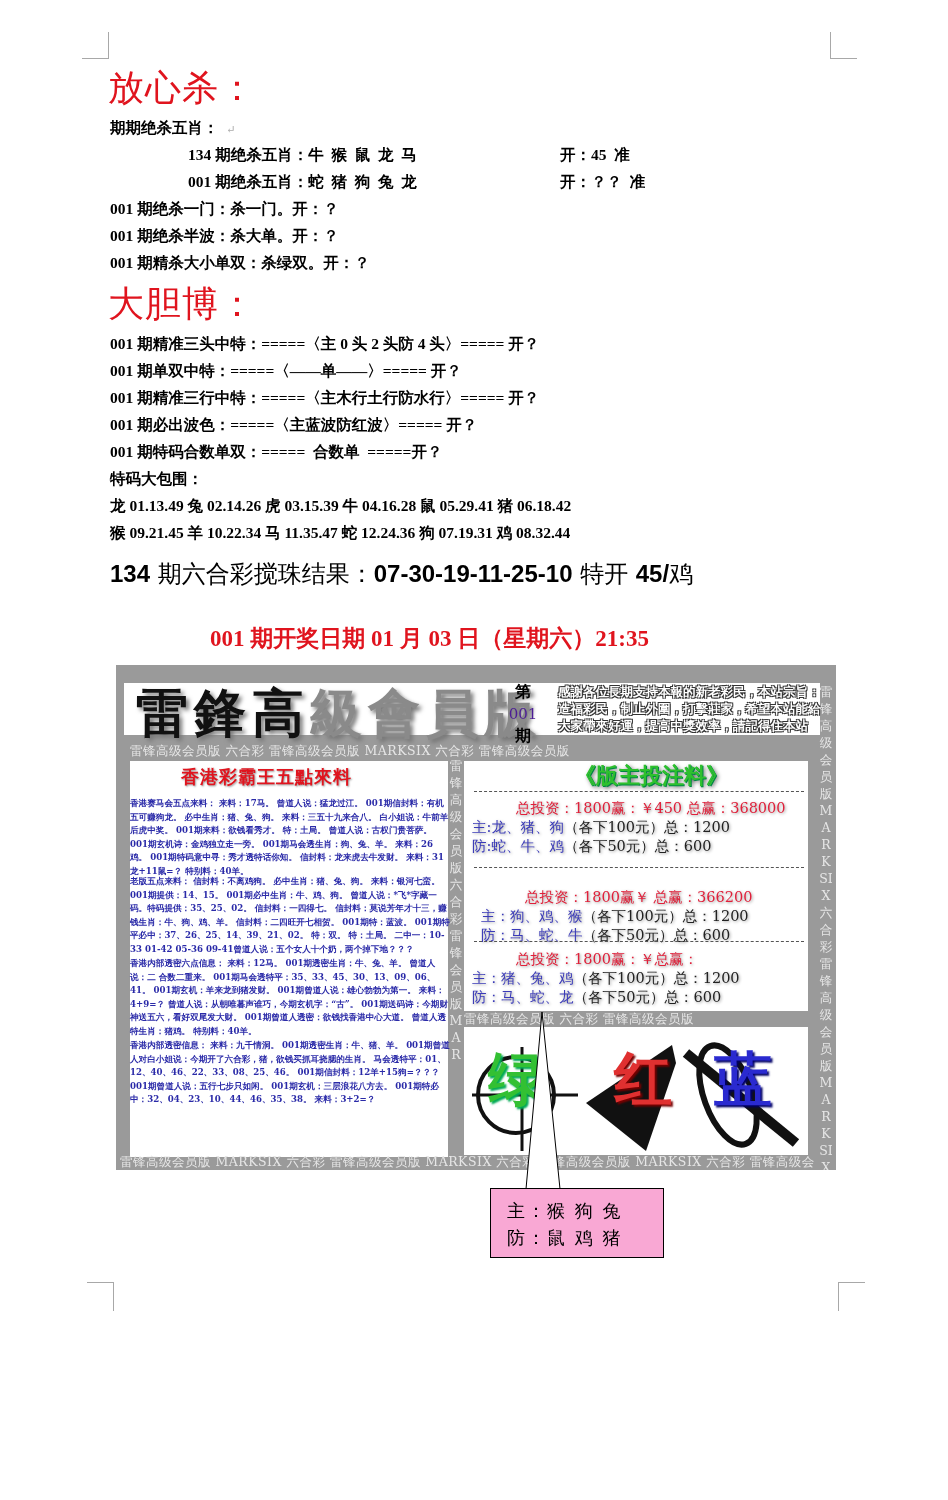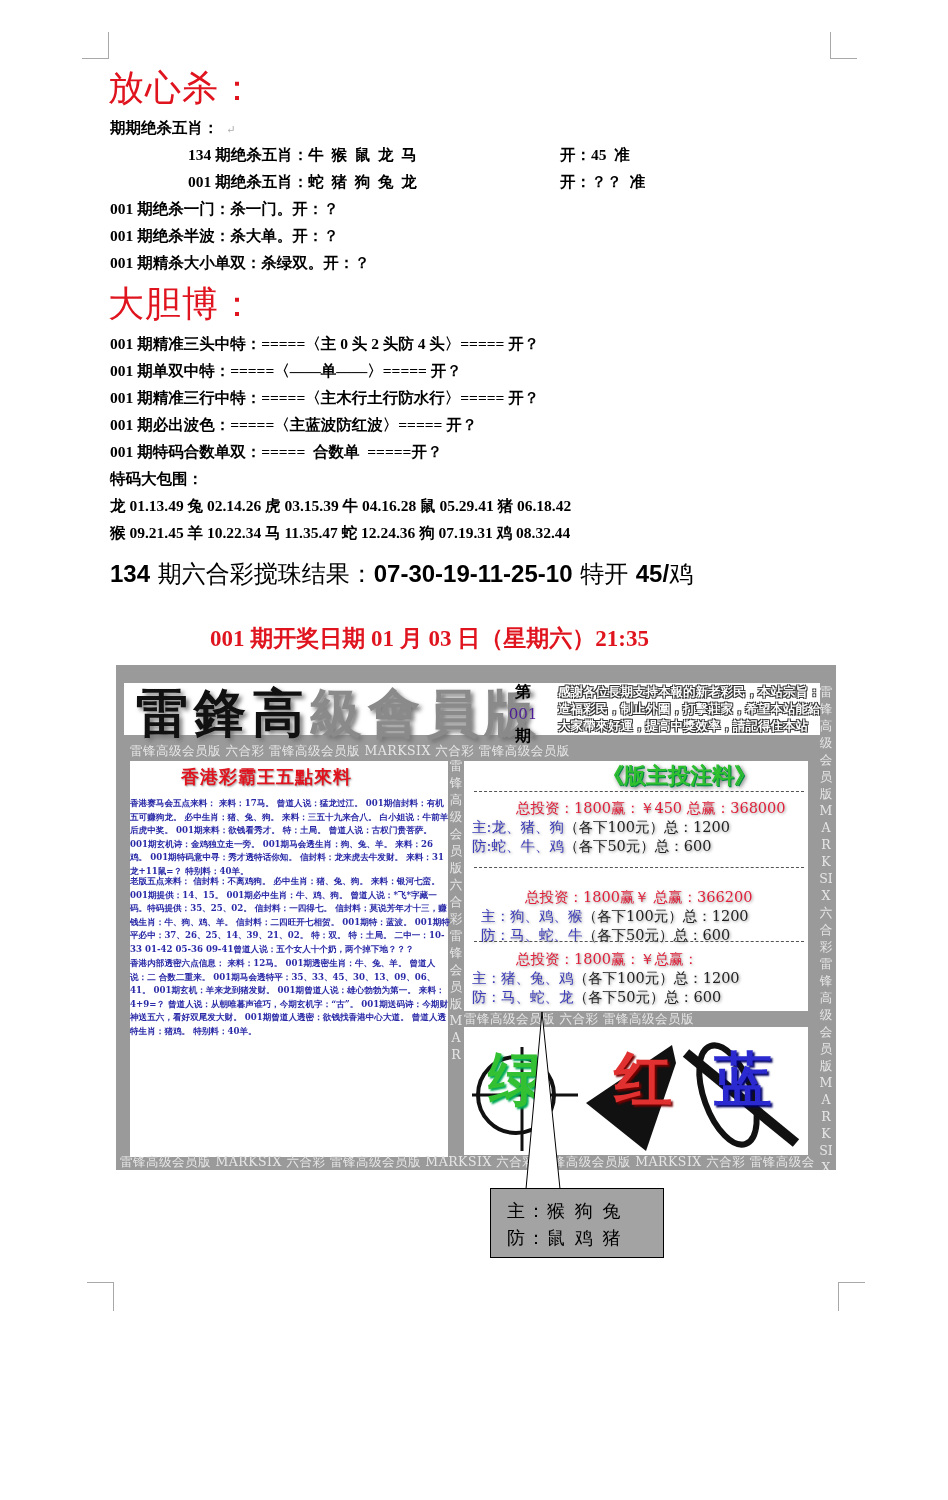--- a/index.html
+++ b/index.html
@@ -26,30 +26,30 @@
   .panel { position:absolute; background:#fff; }
   .title-big { position:absolute; left:12px; top:14px; font-size:52px; font-weight:bold; letter-spacing:6px; white-space:nowrap; text-shadow:3px 3px 4px #777; font-family:"DejaVu Serif",serif; }
   .title-big .dark { color:#111; }
   .title-big .grey { color:#8a8a8a; }
   .issue { position:absolute; left:392px; top:12px; width:30px; text-align:center; font-weight:bold; font-size:16px; line-height:22px; }
   .issue .num { color:#4c1d95; font-weight:normal; font-size:15px; }
   .thanks { position:absolute; left:442px; top:12px; width:270px; font-size:12.5px; line-height:17px; color:#fff; font-weight:bold;
             text-shadow:-1px -1px 0 #333, 1px -1px 0 #333, -1px 1px 0 #333, 1px 1px 0 #333; }
   .left-title { position:absolute; left:65px; top:100px; font-size:18px; font-weight:bold; color:#e0141e; letter-spacing:1px; text-shadow:1px 1px 2px #999; }
   .blue-para { position:absolute; left:14px; width:320px; font-size:8.6px; line-height:13.6px; color:#2a2aa8; font-weight:bold; }
-  .right-title { position:absolute; left:456px; top:96px; font-size:22px; font-weight:bold; color:#2ec02e; text-shadow:1px 1px 0 #084, 2px 2px 4px #555; white-space:nowrap;margin-left:28px; }
+  .right-title { position:absolute; left:456px; top:96px; font-size:22px; font-weight:bold; color:#2ec02e; text-shadow:1px 1px 0 #084, 2px 2px 4px #555; white-space:nowrap; }
   .bet { position:absolute; left:356px; width:340px; }
   .bet .tot { font-size:14.5px; color:#e0203a; text-align:left; padding-left:44px; text-shadow:1px 1px 3px #999; white-space:nowrap; }
   .bet .row { font-size:14.5px; color:#222; white-space:nowrap; text-shadow:1px 1px 3px #999; line-height:19px; }
   .bet .row .lbl { color:#3a3ab8; }
   .bet .row .z { color:#3a3ab8; }
   .dash { position:absolute; left:358px; width:330px; border-top:1px dashed #555; }
   .wave { position:absolute; font-size:58px; font-weight:bold; font-family:"DejaVu Serif",serif; }
 
-  .callout { position:absolute; left:490px; top:1188px; width:172px; height:68px; border:1px solid #000; background:#a3a3a3; }
+  .callout { position:absolute; left:490px; top:1188px; width:172px; height:68px; border:1px solid #000; background:#f9a8d4; }
   .callout .cl { position:absolute; left:16px; font-size:18px; white-space:pre; font-family:"DejaVu Sans",sans-serif; letter-spacing:2px; }
 </style>
 </head>
 <body>
 
 <div class="corner c-tl"></div>
 <div class="corner c-tr"></div>
 <div class="corner c-bl"></div>
 <div class="corner c-br"></div>
 
@@ -87,20 +87,21 @@
     </div>
     <div class="thanks" style="top:0px;left:434px;">感謝各位長期支持本報的新老彩民，本站宗旨：造福彩民，制止外圍，打擊莊家，希望本站能給大家帶來好運，提高中獎效率，請記得住本站</div>
   </div>
   <div class="band" style="left:14px;top:78px;">雷锋高级会员版                                       六合彩  雷锋高级会员版  MARKSIX  六合彩  雷锋高级会员版</div>
 
   <div class="panel" style="left:14px;top:96px;width:318px;height:396px;"></div>
   <div class="left-title">香港彩霸王五點來料</div>
   <div class="blue-para" style="top:132px;">香港赛马会五点来料：  来料：17马。  曾道人说：猛龙过江。  001期信封料：有机五可赚狗龙。  必中生肖：猪、兔、狗。  来料：三五十九来合八。  白小姐说：牛前羊后虎中奖。  001期来料：欲钱看秀才。  特：土局。  曾道人说：古权门贵菩萨。  001期玄机诗：金鸡独立走一旁。  001期马会透生肖：狗、兔、羊。  来料：26鸡。  001期特码意中寻：秀才透特话你知。  信封料：龙来虎去牛发财。  来料：31龙+11鼠=？  特别料：40羊。</div>
   <div class="blue-para" style="top:210px;">老版五点来料：  信封料：不离鸡狗。  必中生肖：猪、兔、狗。  来料：银河七蛮。001期提供：14、15。  001期必中生肖：牛、鸡、狗。  曾道人说：*飞*字藏一码。特码提供：35、25、02。  信封料：一四得七。  信封料：莫说芳年才十三，赚钱生肖：牛、狗、鸡、羊。  信封料：二四旺开七相贺。  001期特：蓝波。  001期特平必中：37、26、25、14、39、21、02。  特：双。  特：土局。  二中一：10-33 01-42 05-36 09-41曾道人说：五个女人十个奶，两个掉下地？？？</div>
   <div class="blue-para" style="top:292px;">香港内部透密六点信息：  来料：12马。  001期透密生肖：牛、兔、羊。  曾道人说：二  合数二重来。  001期马会透特平：35、33、45、30、13、09、06、41。  001期玄机：羊来龙到猪发财。  001期曾道人说：雄心勃勃为第一。  来料：4+9=？  曾道人说：从朝唯暮声谁巧，今期玄机字：“古”。  001期送码诗：今期财神送五六，看好双尾发大财。  001期曾道人透密：欲钱找香港中心大道。  曾道人透特生肖：猪鸡。  特别料：40羊。</div>
+  <div class="blue-para" style="top:374px;">香港内部透密信息：  来料：九千情洞。  001期透密生肖：牛、猪、羊。  001期曾道人对白小姐说：今期开了六合彩，猪，欲钱买抓耳挠腮的生肖。  马会透特平：01、12、40、46、22、33、08、25、46。  001期信封料：12羊+15狗=？？？  001期曾道人说：五行七步只如闲。  001期玄机：三层浪花八方去。  001期特必中：32、04、23、10、44、46、35、38。  来料：3+2=？</div>
 
   <div class="vband" style="left:332px;top:92px;height:400px;">雷锋高级会员版六合彩雷锋会员版MAR</div>
 
   <div class="panel" style="left:348px;top:96px;width:344px;height:250px;"></div>
   <div class="right-title" style="left:458px;">《版主投注料》</div>
   <div class="dash" style="top:126px;"></div>
 
   <div class="bet" style="top:134px;">
     <div class="tot">总投资：1800赢：￥450  总赢：368000</div>
     <div class="row"><span class="lbl">主:</span><span class="z">龙、猪、狗</span><span>（各下100元）总：1200</span></div>

